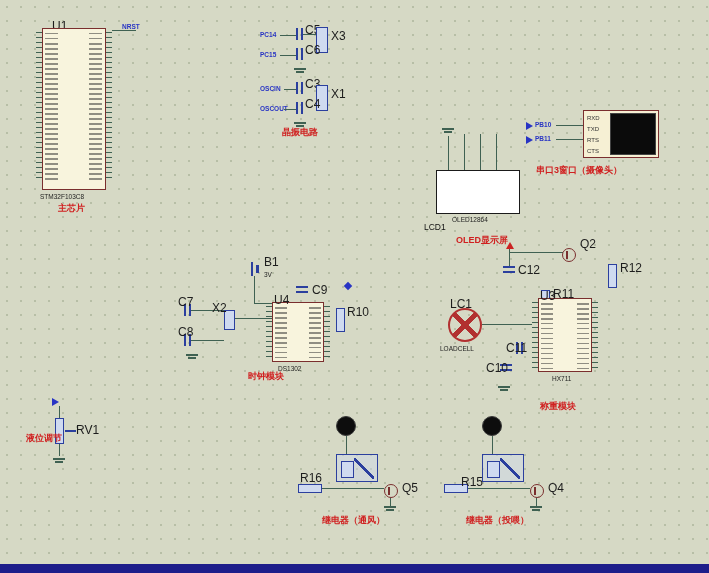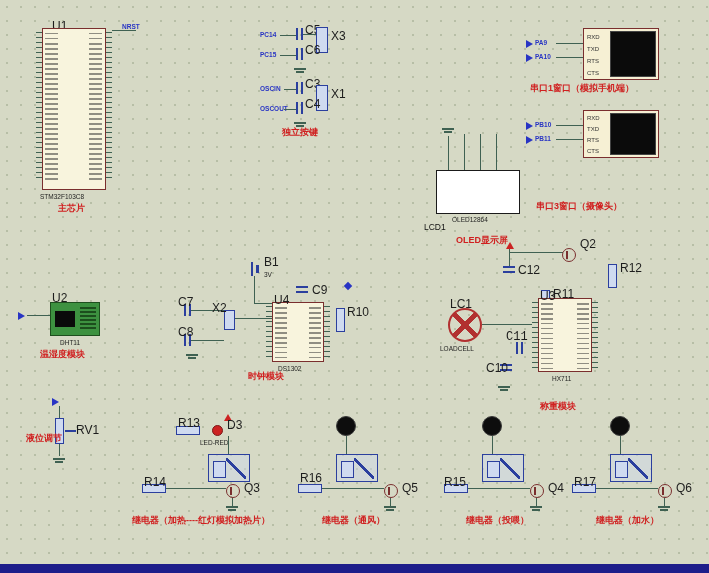--- a/index.html
+++ b/index.html
@@ -95,82 +95,56 @@
     <div class="w" style="left:24px;top:65px;width:12px;height:1px;"></div>
     <div class="caph" style="left:36px;top:58px;"></div>
     <div class="ref" style="left:45px;top:54px;">C3</div>
     <div class="xtal" style="left:56px;top:61px;height:26px;"></div>
     <div class="ref" style="left:71px;top:64px;">X1</div>
     <div class="net" style="left:0;top:82px;">OSCOUT</div>
     <div class="w" style="left:24px;top:85px;width:12px;height:1px;"></div>
     <div class="caph" style="left:36px;top:78px;"></div>
     <div class="ref" style="left:45px;top:74px;">C4</div>
     <div class="gnd" style="left:34px;top:98px;"></div>
-    <div class="rl" style="left:22px;top:104px;">独立按键</div>
-  </div>
-
-
-
-  <div class="blk" style="left:526px;top:28px;width:150px;height:66px;">
-    <div class="flag" style="left:0;top:12px;"></div>
-    <div class="net" style="left:9px;top:12px;">PA9</div>
-    <div class="flag" style="left:0;top:26px;"></div>
-    <div class="net" style="left:9px;top:26px;">PA10</div>
-    <div class="w" style="left:30px;top:15px;width:27px;height:1px;"></div>
-    <div class="w" style="left:30px;top:29px;width:27px;height:1px;"></div>
-    <div class="term" style="left:57px;top:0;width:76px;height:52px;">
-      <div class="pin" style="top:5px;">RXD</div>
-      <div class="pin" style="top:17px;">TXD</div>
-      <div class="pin" style="top:29px;">RTS</div>
-      <div class="pin" style="top:41px;">CTS</div>
-      <div class="scr"></div>
-    </div>
-    <div class="rl" style="left:4px;top:56px;">串口1窗口（模拟手机端）</div>
-  </div>
+    <div class="rl" style="left:22px;top:104px;">晶振电路</div>
+  </div>
+
+
+
 
   <div class="blk" style="left:526px;top:110px;width:150px;height:66px;">
     <div class="flag" style="left:0;top:12px;"></div>
     <div class="net" style="left:9px;top:12px;">PB10</div>
     <div class="flag" style="left:0;top:26px;"></div>
     <div class="net" style="left:9px;top:26px;">PB11</div>
     <div class="w" style="left:30px;top:15px;width:27px;height:1px;"></div>
     <div class="w" style="left:30px;top:29px;width:27px;height:1px;"></div>
     <div class="term" style="left:57px;top:0;width:76px;height:48px;">
       <div class="pin" style="top:4px;">RXD</div>
       <div class="pin" style="top:15px;">TXD</div>
       <div class="pin" style="top:26px;">RTS</div>
       <div class="pin" style="top:37px;">CTS</div>
       <div class="scr"></div>
     </div>
-    <div class="rl" style="left:10px;top:56px;margin-top:36px;">串口3窗口（摄像头）</div>
+    <div class="rl" style="left:10px;top:56px;">串口3窗口（摄像头）</div>
   </div>
 
 
   <div class="blk" style="left:418px;top:128px;width:122px;height:120px;">
     <div class="gnd" style="left:24px;top:0;"></div>
     <div class="w" style="left:30px;top:8px;width:1px;height:34px;"></div>
     <div class="w" style="left:46px;top:6px;width:1px;height:36px;"></div>
     <div class="w" style="left:62px;top:6px;width:1px;height:36px;"></div>
     <div class="w" style="left:78px;top:6px;width:1px;height:36px;"></div>
     <div class="oledbox" style="left:18px;top:42px;"></div>
     <div class="val" style="left:34px;top:89px;">OLED12864</div>
     <div class="txt" style="left:6px;top:95px;">LCD1</div>
     <div class="rl" style="left:38px;top:108px;">OLED显示屏</div>
   </div>
 
-  <div class="blk" style="left:18px;top:288px;width:115px;height:78px;">
-    <div class="flag" style="left:0;top:24px;"></div>
-    <div class="w" style="left:9px;top:27px;width:23px;height:1px;"></div>
-    <div class="ref" style="left:34px;top:4px;">U2</div>
-    <div class="dhtbody" style="left:32px;top:14px;">
-      <div class="dhtscr"></div>
-    </div>
-    <div class="val" style="left:42px;top:52px;">DHT11</div>
-    <div class="rl" style="left:22px;top:62px;">温湿度模块</div>
-  </div>
 
   <div class="blk" style="left:178px;top:252px;width:182px;height:132px;">
     <div class="bat" style="left:70px;top:10px;"></div>
     <div class="ref" style="left:86px;top:4px;">B1</div>
     <div class="val" style="left:86px;top:20px;">3V</div>
     <div class="w" style="left:76px;top:24px;width:1px;height:28px;"></div>
     <div class="w" style="left:76px;top:51px;width:18px;height:1px;"></div>
     <div class="caph" style="left:6px;top:52px;"></div>
     <div class="ref" style="left:0;top:44px;">C7</div>
     <div class="caph" style="left:6px;top:82px;"></div>
@@ -211,95 +185,64 @@
     <div class="loadcell" style="left:20px;top:70px;"></div>
     <div class="val" style="left:12px;top:108px;">LOADCELL</div>
     <div class="w" style="left:54px;top:86px;width:50px;height:1px;"></div>
     <div class="icbody" style="left:110px;top:60px;width:54px;height:74px;"></div>
     <div class="stubs" style="left:104px;top:64px;height:66px;"></div>
     <div class="stubs" style="left:164px;top:64px;height:66px;"></div>
     <div class="fakes" style="left:113px;top:65px;height:66px;width:12px;"></div>
     <div class="fakes" style="left:149px;top:65px;height:66px;width:12px;"></div>
     <div class="ref" style="left:112px;top:52px;">U3</div>
     <div class="caph" style="left:88px;top:104px;"></div>
-    <div class="ref" style="left:78px;top:93px;font-family:Liberation Mono, monospace;">C11</div>
+    <div class="ref" style="left:78px;top:104px;">C11</div>
     <div class="capv" style="left:72px;top:126px;"></div>
     <div class="ref" style="left:58px;top:124px;">C10</div>
     <div class="gnd" style="left:70px;top:148px;"></div>
     <div class="val" style="left:124px;top:138px;">HX711</div>
     <div class="rl" style="left:112px;top:164px;">称重模块</div>
   </div>
 
   <div class="blk" style="left:14px;top:398px;width:115px;height:78px;">
     <div class="flag" style="left:38px;top:0;"></div>
     <div class="w" style="left:45px;top:8px;width:1px;height:12px;"></div>
     <div class="pot" style="left:41px;top:20px;"></div>
     <div class="ref" style="left:62px;top:26px;">RV1</div>
     <div class="w" style="left:45px;top:46px;width:1px;height:12px;"></div>
     <div class="gnd" style="left:39px;top:60px;"></div>
     <div class="rl" style="left:12px;top:36px;">液位调节</div>
   </div>
 
 
-  <div class="blk" style="left:128px;top:414px;width:145px;height:112px;">
-    <div class="pwr" style="left:96px;top:0;"></div>
-    <div class="res-h" style="left:48px;top:12px;"></div>
-    <div class="ref" style="left:50px;top:3px;">R13</div>
-    <div class="led" style="left:84px;top:11px;background:#cc2222;border:1px solid #7a1818;"></div>
-    <div class="ref" style="left:99px;top:5px;">D3</div>
-    <div class="val" style="left:72px;top:26px;">LED-RED</div>
-    <div class="w" style="left:100px;top:22px;width:1px;height:18px;"></div>
-    <div class="relay" style="left:80px;top:40px;"></div>
-    <div class="res-h" style="left:14px;top:70px;"></div>
-    <div class="ref" style="left:16px;top:62px;">R14</div>
-    <div class="w" style="left:38px;top:74px;width:60px;height:1px;"></div>
-    <div class="q" style="left:98px;top:70px;"></div>
-    <div class="ref" style="left:116px;top:68px;">Q3</div>
-    <div class="w" style="left:104px;top:84px;width:1px;height:8px;"></div>
-    <div class="gnd" style="left:98px;top:92px;"></div>
-    <div class="rl" style="left:4px;top:102px;">继电器（加热----红灯模拟加热片）</div>
-  </div>
 
   <div class="blk" style="left:290px;top:414px;width:135px;height:112px;">
     <div class="motor" style="left:46px;top:2px;"></div>
     <div class="w" style="left:56px;top:22px;width:1px;height:18px;"></div>
     <div class="relay" style="left:46px;top:40px;"></div>
     <div class="res-h" style="left:8px;top:70px;"></div>
     <div class="ref" style="left:10px;top:58px;">R16</div>
     <div class="w" style="left:32px;top:74px;width:62px;height:1px;"></div>
     <div class="q" style="left:94px;top:70px;"></div>
     <div class="ref" style="left:112px;top:68px;">Q5</div>
     <div class="w" style="left:100px;top:84px;width:1px;height:8px;"></div>
     <div class="gnd" style="left:94px;top:92px;"></div>
     <div class="rl" style="left:32px;top:102px;">继电器（通风）</div>
   </div>
 
   <div class="blk" style="left:436px;top:414px;width:135px;height:112px;">
     <div class="motor" style="left:46px;top:2px;"></div>
     <div class="w" style="left:56px;top:22px;width:1px;height:18px;"></div>
     <div class="relay" style="left:46px;top:40px;"></div>
     <div class="res-h" style="left:8px;top:70px;"></div>
-    <div class="ref" style="left:8px;top:62px;text-align:center;">R15</div>
+    <div class="ref" style="left:25px;top:62px;text-align:center;">R15</div>
     <div class="w" style="left:32px;top:74px;width:62px;height:1px;"></div>
     <div class="q" style="left:94px;top:70px;"></div>
     <div class="ref" style="left:112px;top:68px;">Q4</div>
     <div class="w" style="left:100px;top:84px;width:1px;height:8px;"></div>
     <div class="gnd" style="left:94px;top:92px;"></div>
     <div class="rl" style="left:30px;top:102px;">继电器（投喂）</div>
   </div>
 
-  <div class="blk" style="left:566px;top:414px;width:135px;height:112px;">
-    <div class="motor" style="left:44px;top:2px;"></div>
-    <div class="w" style="left:54px;top:22px;width:1px;height:18px;"></div>
-    <div class="relay" style="left:44px;top:40px;"></div>
-    <div class="res-h" style="left:6px;top:70px;"></div>
-    <div class="ref" style="left:8px;top:62px;">R17</div>
-    <div class="w" style="left:30px;top:74px;width:62px;height:1px;"></div>
-    <div class="q" style="left:92px;top:70px;"></div>
-    <div class="ref" style="left:110px;top:68px;">Q6</div>
-    <div class="w" style="left:98px;top:84px;width:1px;height:8px;"></div>
-    <div class="gnd" style="left:92px;top:92px;"></div>
-    <div class="rl" style="left:30px;top:102px;">继电器（加水）</div>
-  </div>
 
   <div class="marker" style="left:345px;top:283px;"></div>
   <div id="statusbar"></div>
 </div>
 
 </body></html>

